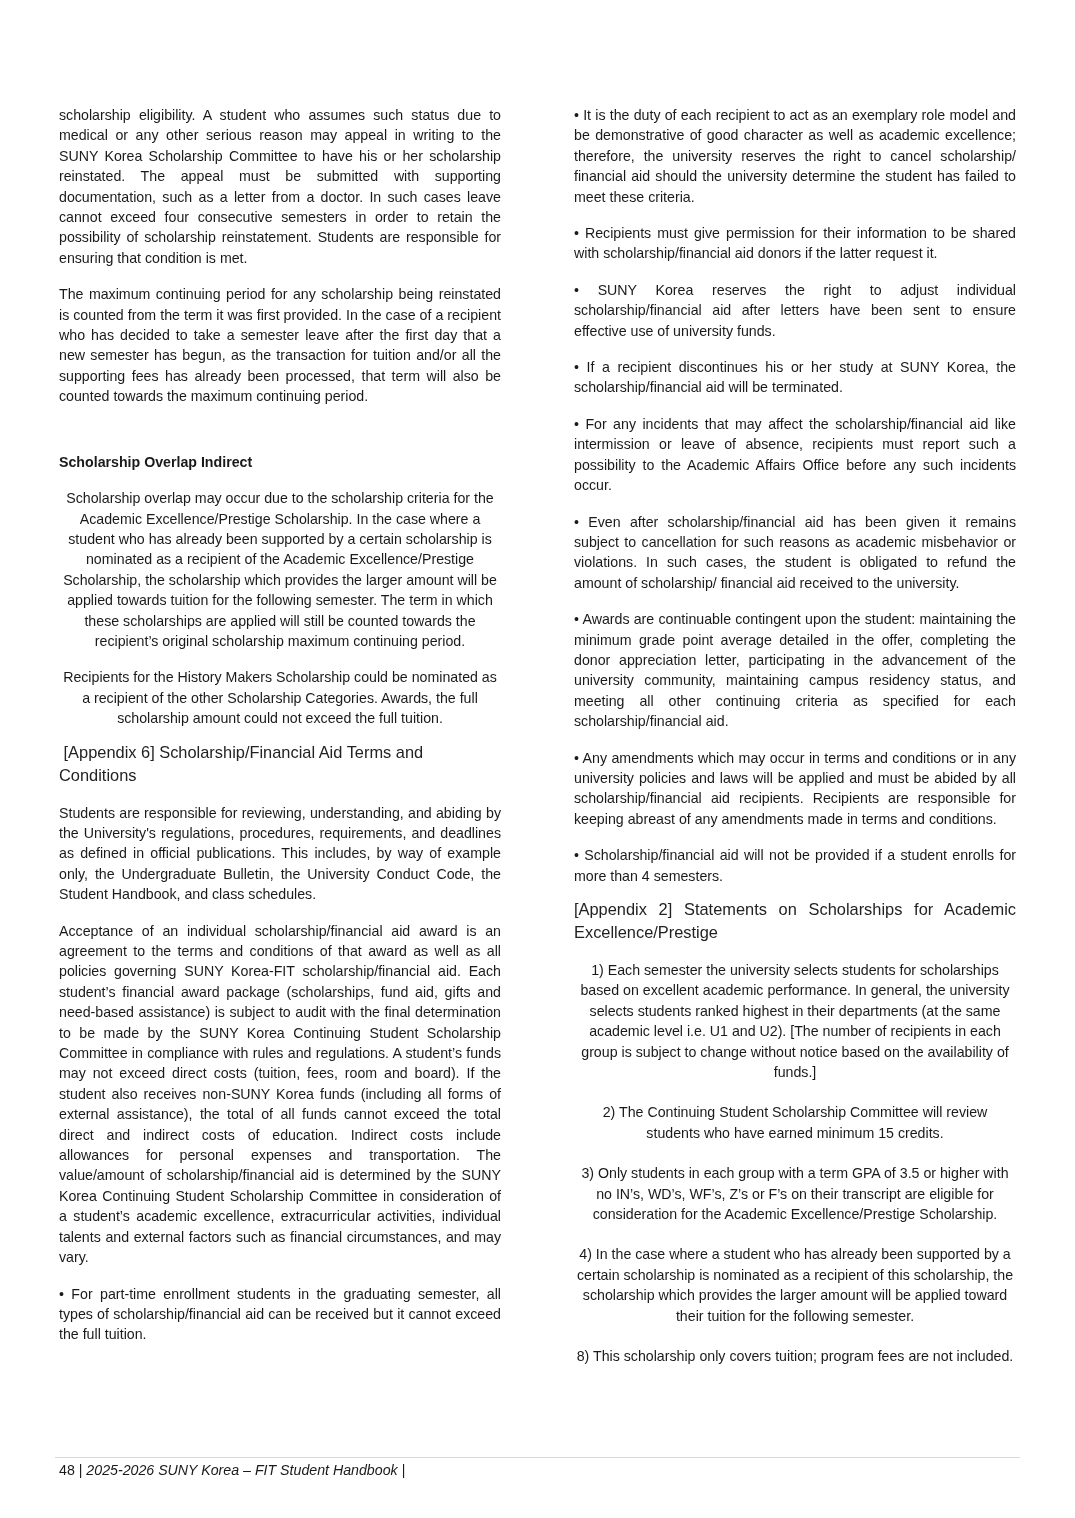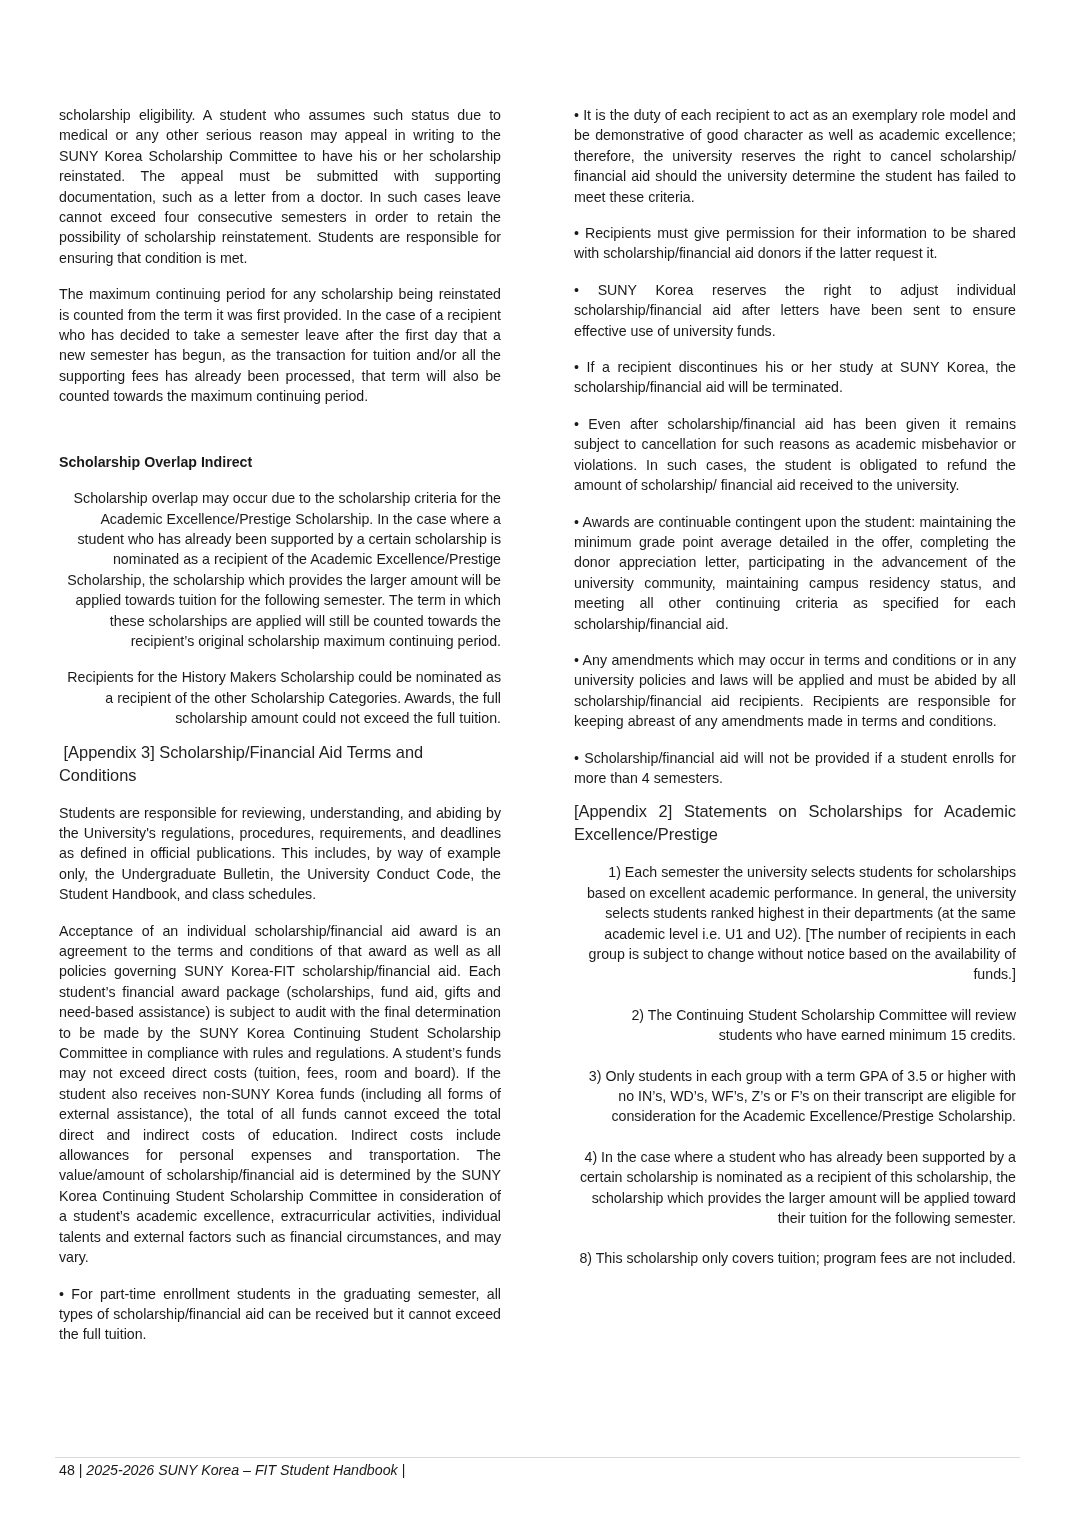--- a/index.html
+++ b/index.html
@@ -9,21 +9,21 @@
       color: #1a1a1a;
     }
     .col {
       position: absolute; top: 89px; width: 442px;
       font-size: 14.2px; line-height: 20.4px;
     }
     .col-left { left: 59px; }
     .col-right { left: 574px; }
     p { margin: 16px 0 12px 0; }
     .justify { text-align: justify; }
-    .left { text-align: right; }
+    .left { text-align: center; }
     .bold-head { font-weight: bold; margin-top: 45px; margin-bottom: 13px; }
     .appendix-head {
       font-size: 16.4px; line-height: 23px; margin: 2px 0 10px 0; color: #222;
     }
     .appendix-head.justify { text-align: justify; }
     .num-item { margin-bottom: 20px; }
     .footer-rule {
       position: absolute; left: 55px; top: 1457px; width: 965px; height: 1px;
       background: #d9d9d9;
     }
@@ -35,31 +35,32 @@
   </style>
 </head>
 <body>
 
 <div class="col col-left">
   <p class="justify">scholarship eligibility. A student who assumes such status due to medical or any other serious reason may appeal in writing to the SUNY Korea Scholarship Committee to have his or her scholarship reinstated. The appeal must be submitted with supporting documentation, such as a letter from a doctor. In such cases leave cannot exceed four consecutive semesters in order to retain the possibility of scholarship reinstatement. Students are responsible for ensuring that condition is met.</p>
   <p class="justify">The maximum continuing period for any scholarship being reinstated is counted from the term it was first provided. In the case of a recipient who has decided to take a semester leave after the first day that a new semester has begun, as the transaction for tuition and/or all the supporting fees has already been processed, that term will also be counted towards the maximum continuing period.</p>
   <p class="bold-head">Scholarship Overlap Indirect</p>
   <p class="left">Scholarship overlap may occur due to the scholarship criteria for the Academic Excellence/Prestige Scholarship. In the case where a student who has already been supported by a certain scholarship is nominated as a recipient of the Academic Excellence/Prestige Scholarship, the scholarship which provides the larger amount will be applied towards tuition for the following semester. The term in which these scholarships are applied will still be counted towards the recipient’s original scholarship maximum continuing period.</p>
   <p class="left">Recipients for the History Makers Scholarship could be nominated as a recipient of the other Scholarship Categories. Awards, the full scholarship amount could not exceed the full tuition.</p>
-  <div class="appendix-head" style="white-space: pre-wrap;"> [Appendix 3] Scholarship/Financial Aid Terms and Conditions</div>
+  <div class="appendix-head" style="white-space: pre-wrap;"> [Appendix 6] Scholarship/Financial Aid Terms and Conditions</div>
   <p class="justify">Students are responsible for reviewing, understanding, and abiding by the University's regulations, procedures, requirements, and deadlines as defined in official publications. This includes, by way of example only, the Undergraduate Bulletin, the University Conduct Code, the Student Handbook, and class schedules.</p>
   <p class="justify">Acceptance of an individual scholarship/financial aid award is an agreement to the terms and conditions of that award as well as all policies governing SUNY Korea-FIT scholarship/financial aid. Each student’s financial award package (scholarships, fund aid, gifts and need-based assistance) is subject to audit with the final determination to be made by the SUNY Korea Continuing Student Scholarship Committee in compliance with rules and regulations. A student’s funds may not exceed direct costs (tuition, fees, room and board). If the student also receives non-SUNY Korea funds (including all forms of external assistance), the total of all funds cannot exceed the total direct and indirect costs of education. Indirect costs include allowances for personal expenses and transportation. The value/amount of scholarship/financial aid is determined by the SUNY Korea Continuing Student Scholarship Committee in consideration of a student’s academic excellence, extracurricular activities, individual talents and external factors such as financial circumstances, and may vary.</p>
   <p class="justify">• For part-time enrollment students in the graduating semester, all types of scholarship/financial aid can be received but it cannot exceed the full tuition.</p>
 </div>
 
 <div class="col col-right">
   <p class="justify">• It is the duty of each recipient to act as an exemplary role model and be demonstrative of good character as well as academic excellence; therefore, the university reserves the right to cancel scholarship/ financial aid should the university determine the student has failed to meet these criteria.</p>
   <p class="justify">• Recipients must give permission for their information to be shared with scholarship/financial aid donors if the latter request it.</p>
   <p class="justify">• SUNY Korea reserves the right to adjust individual scholarship/financial aid after letters have been sent to ensure effective use of university funds.</p>
   <p class="justify">• If a recipient discontinues his or her study at SUNY Korea, the scholarship/financial aid will be terminated.</p>
+  <p class="justify">• For any incidents that may affect the scholarship/financial aid like intermission or leave of absence, recipients must report such a possibility to the Academic Affairs Office before any such incidents occur.</p>
   <p class="justify">• Even after scholarship/financial aid has been given it remains subject to cancellation for such reasons as academic misbehavior or violations. In such cases, the student is obligated to refund the amount of scholarship/ financial aid received to the university.</p>
   <p class="justify">• Awards are continuable contingent upon the student: maintaining the minimum grade point average detailed in the offer, completing the donor appreciation letter, participating in the advancement of the university community, maintaining campus residency status, and meeting all other continuing criteria as specified for each scholarship/financial aid.</p>
   <p class="justify">• Any amendments which may occur in terms and conditions or in any university policies and laws will be applied and must be abided by all scholarship/financial aid recipients. Recipients are responsible for keeping abreast of any amendments made in terms and conditions.</p>
   <p class="justify">• Scholarship/financial aid will not be provided if a student enrolls for more than 4 semesters.</p>
   <div class="appendix-head justify">[Appendix 2] Statements on Scholarships for Academic Excellence/Prestige</div>
   <p class="left num-item">1) Each semester the university selects students for scholarships based on excellent academic performance. In general, the university selects students ranked highest in their departments (at the same academic level i.e. U1 and U2). [The number of recipients in each group is subject to change without notice based on the availability of funds.]</p>
   <p class="left num-item">2) The Continuing Student Scholarship Committee will review students who have earned minimum 15 credits.</p>
   <p class="left num-item">3) Only students in each group with a term GPA of 3.5 or higher with no IN’s, WD’s, WF’s, Z’s or F’s on their transcript are eligible for consideration for the Academic Excellence/Prestige Scholarship.</p>
   <p class="left num-item">4) In the case where a student who has already been supported by a certain scholarship is nominated as a recipient of this scholarship, the scholarship which provides the larger amount will be applied toward their tuition for the following semester.</p>
   <p class="left num-item">8) This scholarship only covers tuition; program fees are not included.</p>

